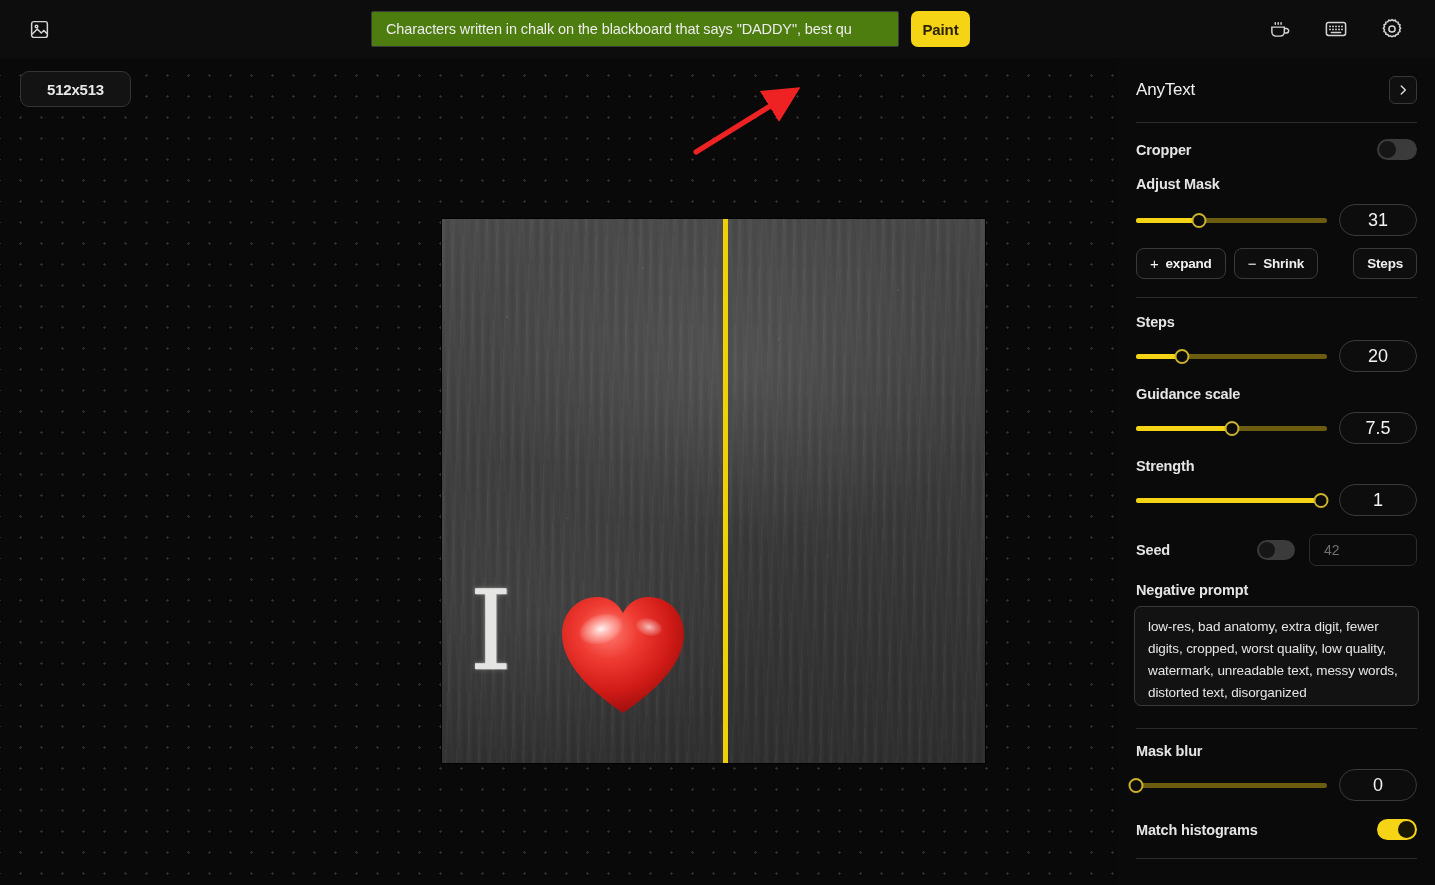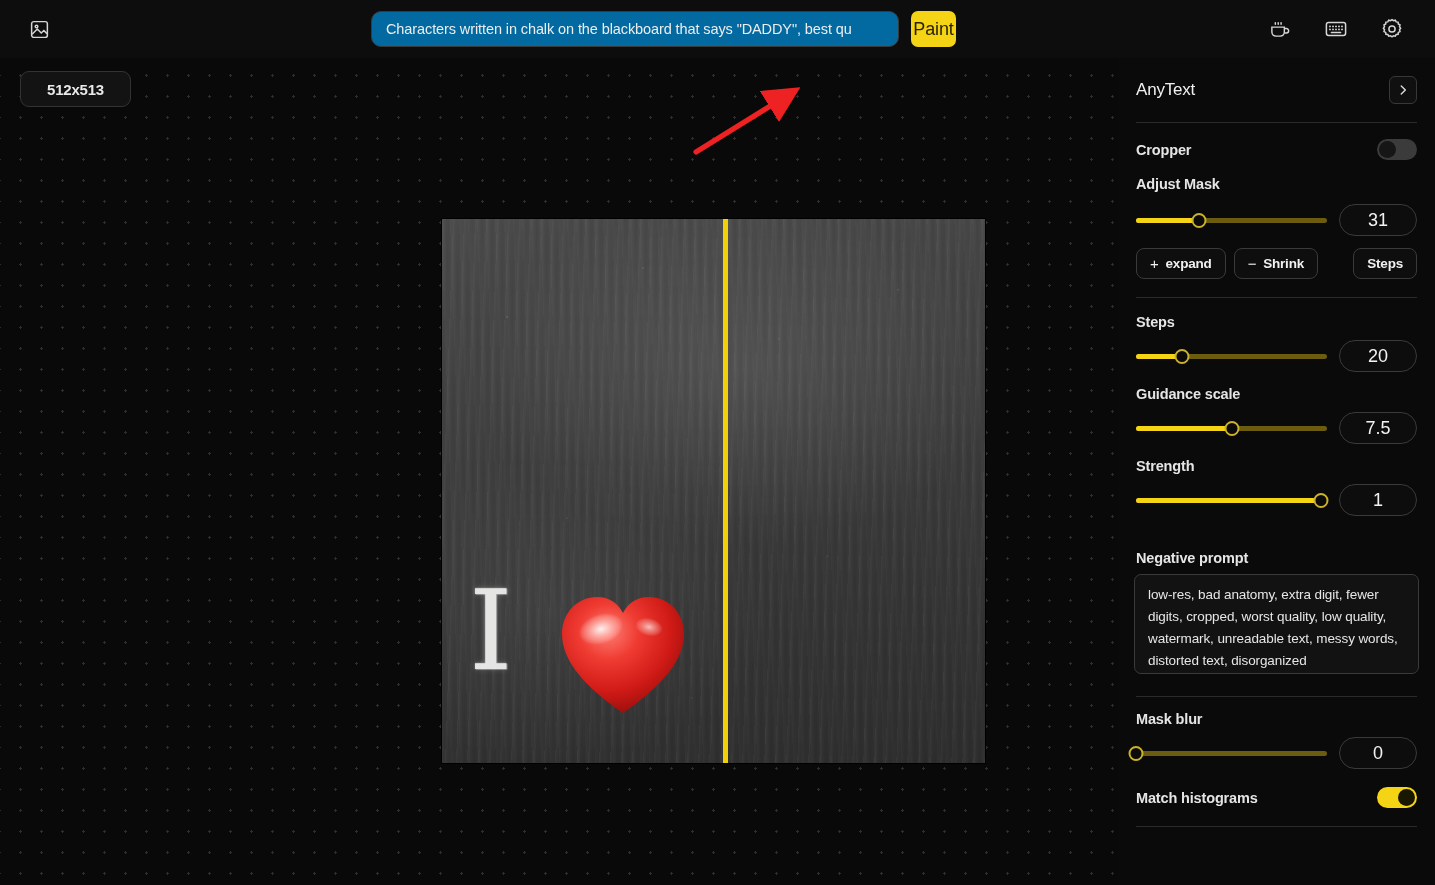--- a/index.html
+++ b/index.html
@@ -55,41 +55,41 @@
     position: absolute;
     left: 371px; top: 11px;
     display: flex;
     align-items: center;
     gap: 12px;
   }
 
   #prompt-input {
     width: 528px;
     height: 36px;
-    background: #0369a1;
+    background: #4d7c0f;
     border: 1px solid #3a3a3a;
-    border-radius: 10px;
+    border-radius: 2px;
     color: #ededed;
     font-size: 14.5px;
     font-family: "Liberation Sans", sans-serif;
     padding: 0 14px;
     outline: none;
     letter-spacing: -0.1px;
   }
   #prompt-input::placeholder { color: #6a6a6a; }
 
   #paint-button {
-    width: 45px;
+    width: 59px;
     height: 36px;
     background: #f5d416;
     color: #2b2300;
     border: none;
     border-radius: 7px;
-    font-size: 18px;
-    font-weight: 400;
+    font-size: 15px;
+    font-weight: 700;
     font-family: "Liberation Sans", sans-serif;
     cursor: pointer;
     letter-spacing: -0.1px;
   }
 
   .tb-right {
     position: absolute;
     right: 28px; top: 50%;
     transform: translateY(-50%);
     display: flex;
@@ -611,20 +611,29 @@
         <div class="track"></div>
         <div class="fill" style="width: 97%;"></div>
         <div class="thumb" style="left: 97%;"></div>
       </div>
       <div class="numbox">1</div>
     </div>
 
     <div class="sp18"></div>
 
     
+    <div class="row">
+      <div class="field-label">Seed</div>
+      <div style="display:flex;align-items:center;gap:14px;">
+        <div class="toggle sm">
+          <div class="knob"></div>
+        </div>
+        <div id="seed-box">42</div>
+      </div>
+    </div>
 
     <div class="sp16"></div>
 
     
     <div class="row">
       <div class="field-label">Negative prompt</div>
     </div>
     <textarea id="negative-prompt" style="">low-res, bad anatomy, extra digit, fewer digits, cropped, worst quality, low quality, watermark, unreadable text, messy words, distorted text, disorganized</textarea>
 
     <div class="sp18"></div>

